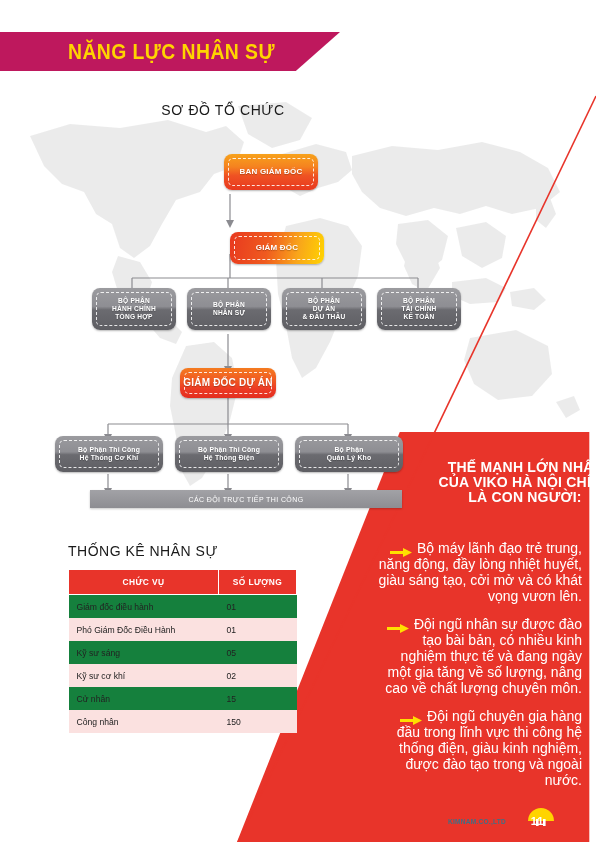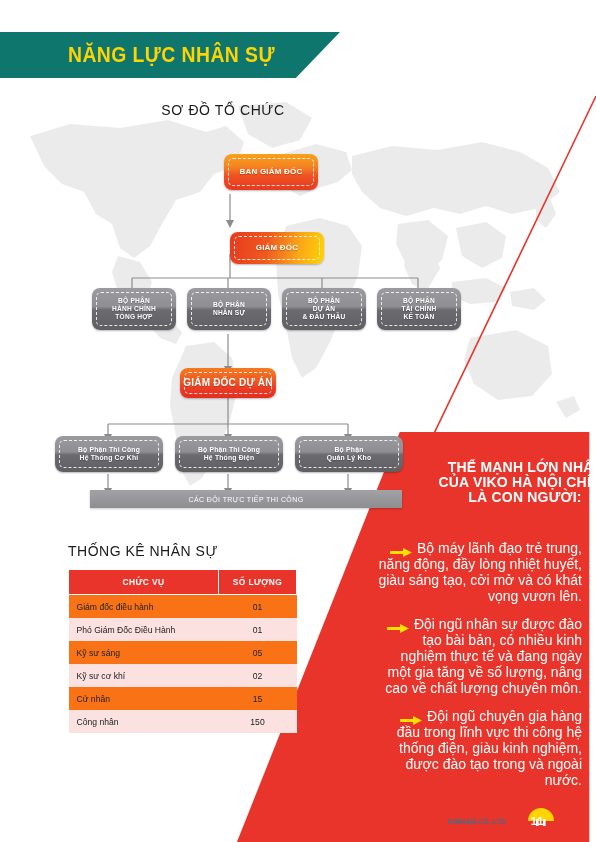--- a/index.html
+++ b/index.html
@@ -22,22 +22,22 @@
     left: 0; top: 96px;
     width: 596px; height: 420px;
     opacity: .55;
     pointer-events: none;
   }
 
   
   .banner {
     position: absolute;
     left: 0; top: 32px;
-    width: 340px; height: 46px;
-    background: #0f766e;
+    width: 340px; height: 39px;
+    background: #be185d;
     clip-path: polygon(0 0, 100% 0, 87% 100%, 0 100%);
     display: flex; align-items: center;
   }
   .banner-title {
     margin-left: 68px;
     color: #ffd400;
     font-size: 22px;
     font-weight: 700;
     letter-spacing: .5px;
     font-family: "Liberation Sans Narrow", "Liberation Sans", sans-serif;
@@ -195,22 +195,22 @@
     padding: 7px 4px;
     text-align: center;
     border: 1px solid #ffffff;
   }
   .stats-table td {
     padding: 6.5px 8px;
     color: #222222;
     border: none;
   }
   .stats-table td.role { text-align: left; }
-  .stats-table td.count { text-align: center; width: 78px; }
-  .stats-table tr.odd td  { background: #f97316; }
+  .stats-table td.count { text-align: left; width: 78px; }
+  .stats-table tr.odd td  { background: #15803d; }
   .stats-table tr.even td { background: #fbe1e0; }
 </style>
 </head>
 <body>
 
 <div id="page">
 
   <svg class="map-layer" viewBox="0 0 596 420" preserveAspectRatio="none">
     <g fill="#dcdcdc">
 

